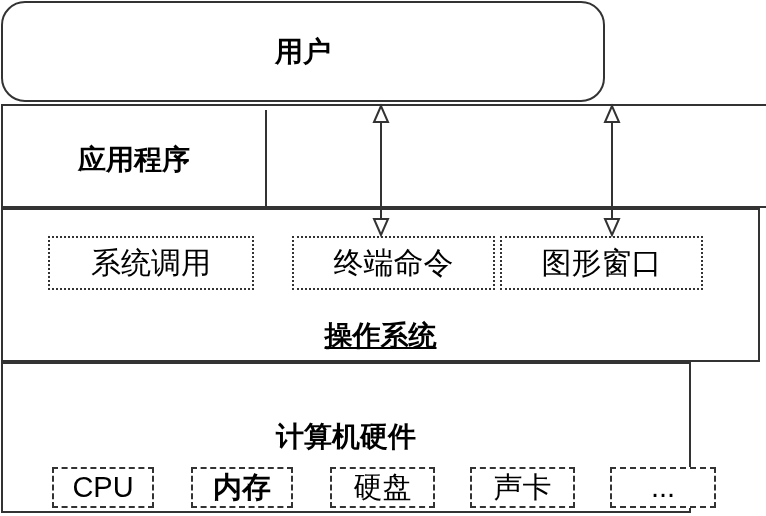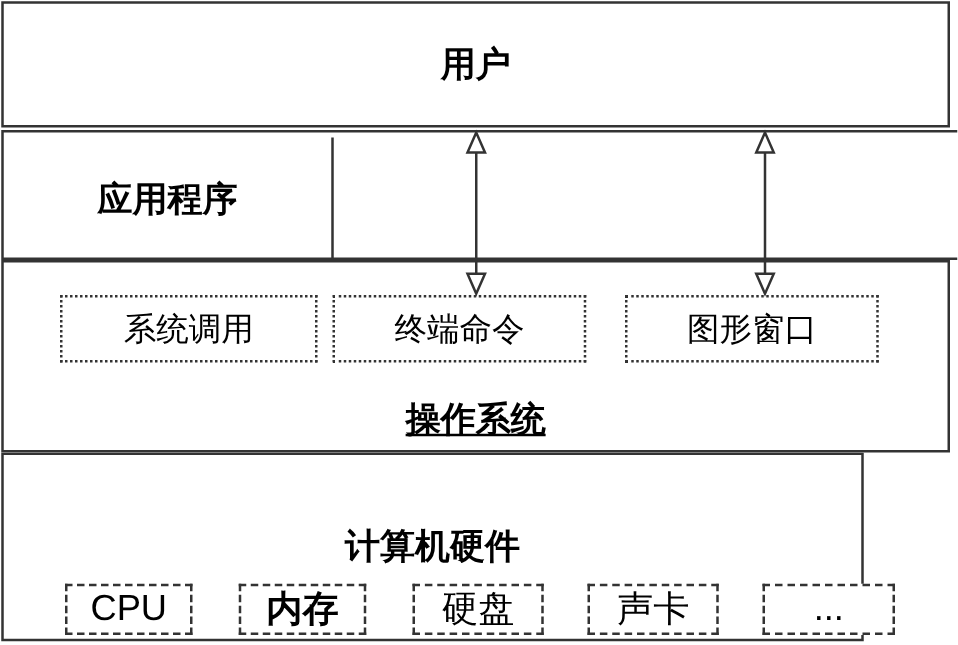--- a/index.html
+++ b/index.html
@@ -23,22 +23,22 @@
     box-sizing: border-box;
   }
   .layer-title {
     font-weight: bold;
     font-size: 28px;
     color: #000000;
     white-space: nowrap;
   }
   
   .user-layer {
-    left: 1px; top: 1px; width: 759px; height: 101px;
-    display: flex; align-items: center; justify-content: center;
+    left: 1px; top: 1px; width: 604px; height: 101px;
+    display: flex; align-items: center; justify-content: center; border-radius: 24px;
   }
   .app-row {
     left: 1px; top: 104px; width: 772px; height: 104px; 
   }
   .app-cell {
     position: absolute;
     left: 0; top: 4px; height: 100%; width: 264px;
     border-right: 2px solid #333333;
     display: flex; align-items: center; justify-content: center;
     box-sizing: border-box;
@@ -49,26 +49,26 @@
   }
   .os-layer  { left: 1px; top: 208px; width: 759px; height: 154px; }
   .hw-layer  { left: 1px; top: 362px; width: 690px; height: 151px; }
 
   
   .ifc-box {
     position: absolute;
     top: 26px; height: 54px;
     border: 2px dotted #333333;
     display: flex; align-items: center; justify-content: center;
-    font-size: 26px;
+    font-size: 30px;
     box-sizing: border-box;
     background: #ffffff;
   }
   .ifc-1 { left: 45px;  width: 206px; }
-  .ifc-2 { left: 263px; width: 203px; }
+  .ifc-2 { left: 289px; width: 203px; }
   .ifc-3 { left: 497px; width: 203px; }
 
   .os-title {
     position: absolute;
     left: 0; top: 110px; width: 100%;
     text-align: center;
     line-height: 32px;
     text-decoration: underline;
   }
   .hw-title {

